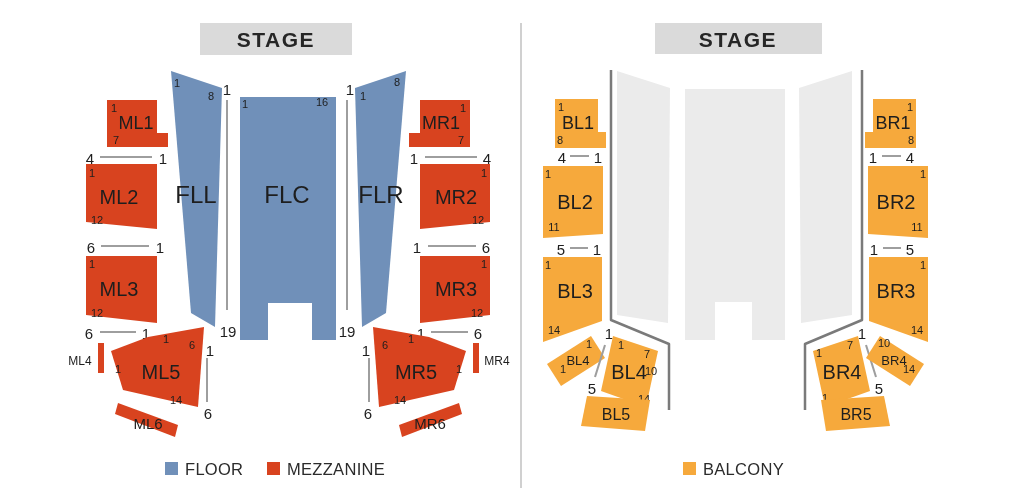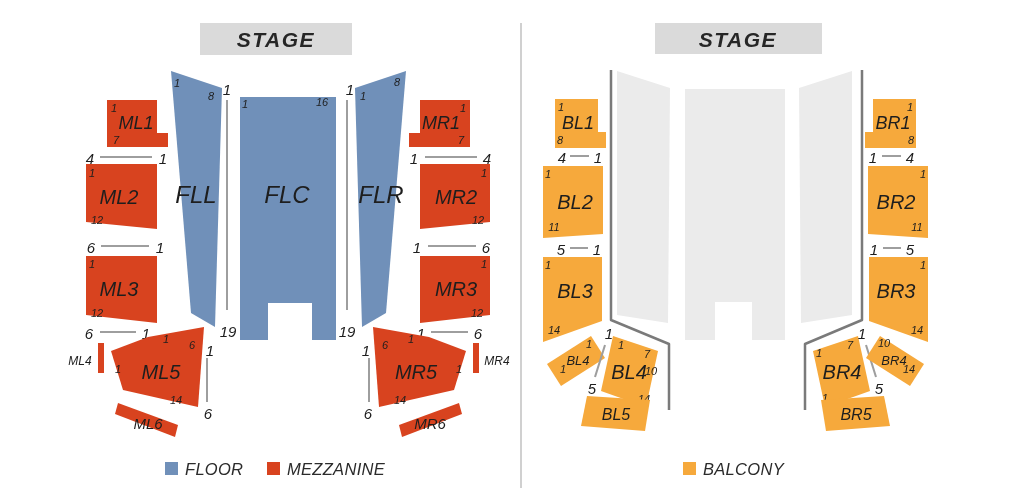--- a/index.html
+++ b/index.html
@@ -1,16 +1,16 @@
 <!DOCTYPE html>
 <html><head>
 <meta charset="utf-8">
 <style>
   html,body{margin:0;padding:0;background:#ffffff;}
-  .canvas{position:relative;width:1024px;height:501px;background:#ffffff;overflow:hidden;font-style:italic;}
+  .canvas{position:relative;width:1024px;height:501px;background:#ffffff;overflow:hidden;}
   svg{display:block;}
   svg text{font-family:"Liberation Sans","DejaVu Sans",sans-serif;fill:#1E1E1E;text-anchor:middle;dominant-baseline:central;}
   .t-num{font-size:11px;}
   .t-row{font-size:15px;}
   .t-sec{font-size:20px;}
   .t-sec-sm{font-size:18px;}
   .t-floor{font-size:24px;}
   .t-stage{font-size:21px;font-weight:bold;letter-spacing:1.5px;fill:#262626;}
   .t-tag{font-size:12px;}
   .t-bar{font-size:15px;}

